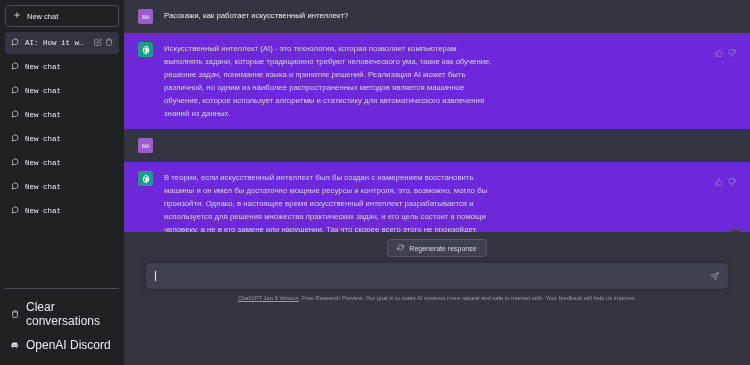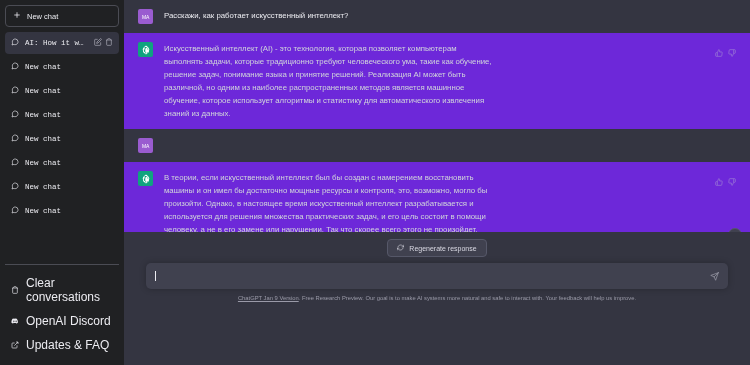--- a/index.html
+++ b/index.html
@@ -305,30 +305,20 @@
 
       <div class="sb-item">
         <span>
           <svg width="8" height="8" viewBox="0 0 24 24" fill="#ececf1">
               <path d="M19.5 5.5A16 16 0 0 0 15.6 4.3l-.2.4a14 14 0 0 1 3.3 1.1 12.4 12.4 0 0 0-10.4 0 14 14 0 0 1 3.3-1.1l-.2-.4A16 16 0 0 0 4.5 5.5C1.8 9.5 1 13.4 1.4 17.2A16 16 0 0 0 6.3 19.7c.4-.5.8-1.1 1.1-1.7a10 10 0 0 1-1.7-.8l.4-.3a11.4 11.4 0 0 0 9.8 0l.4.3a10 10 0 0 1-1.7.8c.3.6.7 1.2 1.1 1.7a16 16 0 0 0 4.9-2.5c.5-4.4-.8-8.3-3.1-11.7zM8.7 14.8c-1 0-1.8-.9-1.8-2s.8-2 1.8-2 1.8.9 1.8 2-.8 2-1.8 2zm6.6 0c-1 0-1.8-.9-1.8-2s.8-2 1.8-2 1.8.9 1.8 2-.8 2-1.8 2z"></path>
             </svg>
         </span>
         <span>OpenAI Discord</span>
       </div>
 
-      <div class="sb-item">
-        <span>
-          <svg width="8" height="8" viewBox="0 0 24 24" fill="none" stroke="#ececf1" stroke-width="2">
-              <path d="M18 13v6a2 2 0 0 1-2 2H5a2 2 0 0 1-2-2V8a2 2 0 0 1 2-2h6"></path>
-              <polyline points="15 3 21 3 21 9"></polyline>
-              <line x1="10" y1="14" x2="21" y2="3"></line>
-            </svg>
-        </span>
-        <span>Updates &amp; FAQ</span>
-      </div>
 
 
     </div>
   </div>
 
   <div class="main">
 
     <div class="thread">
 
       <div class="msg user">

